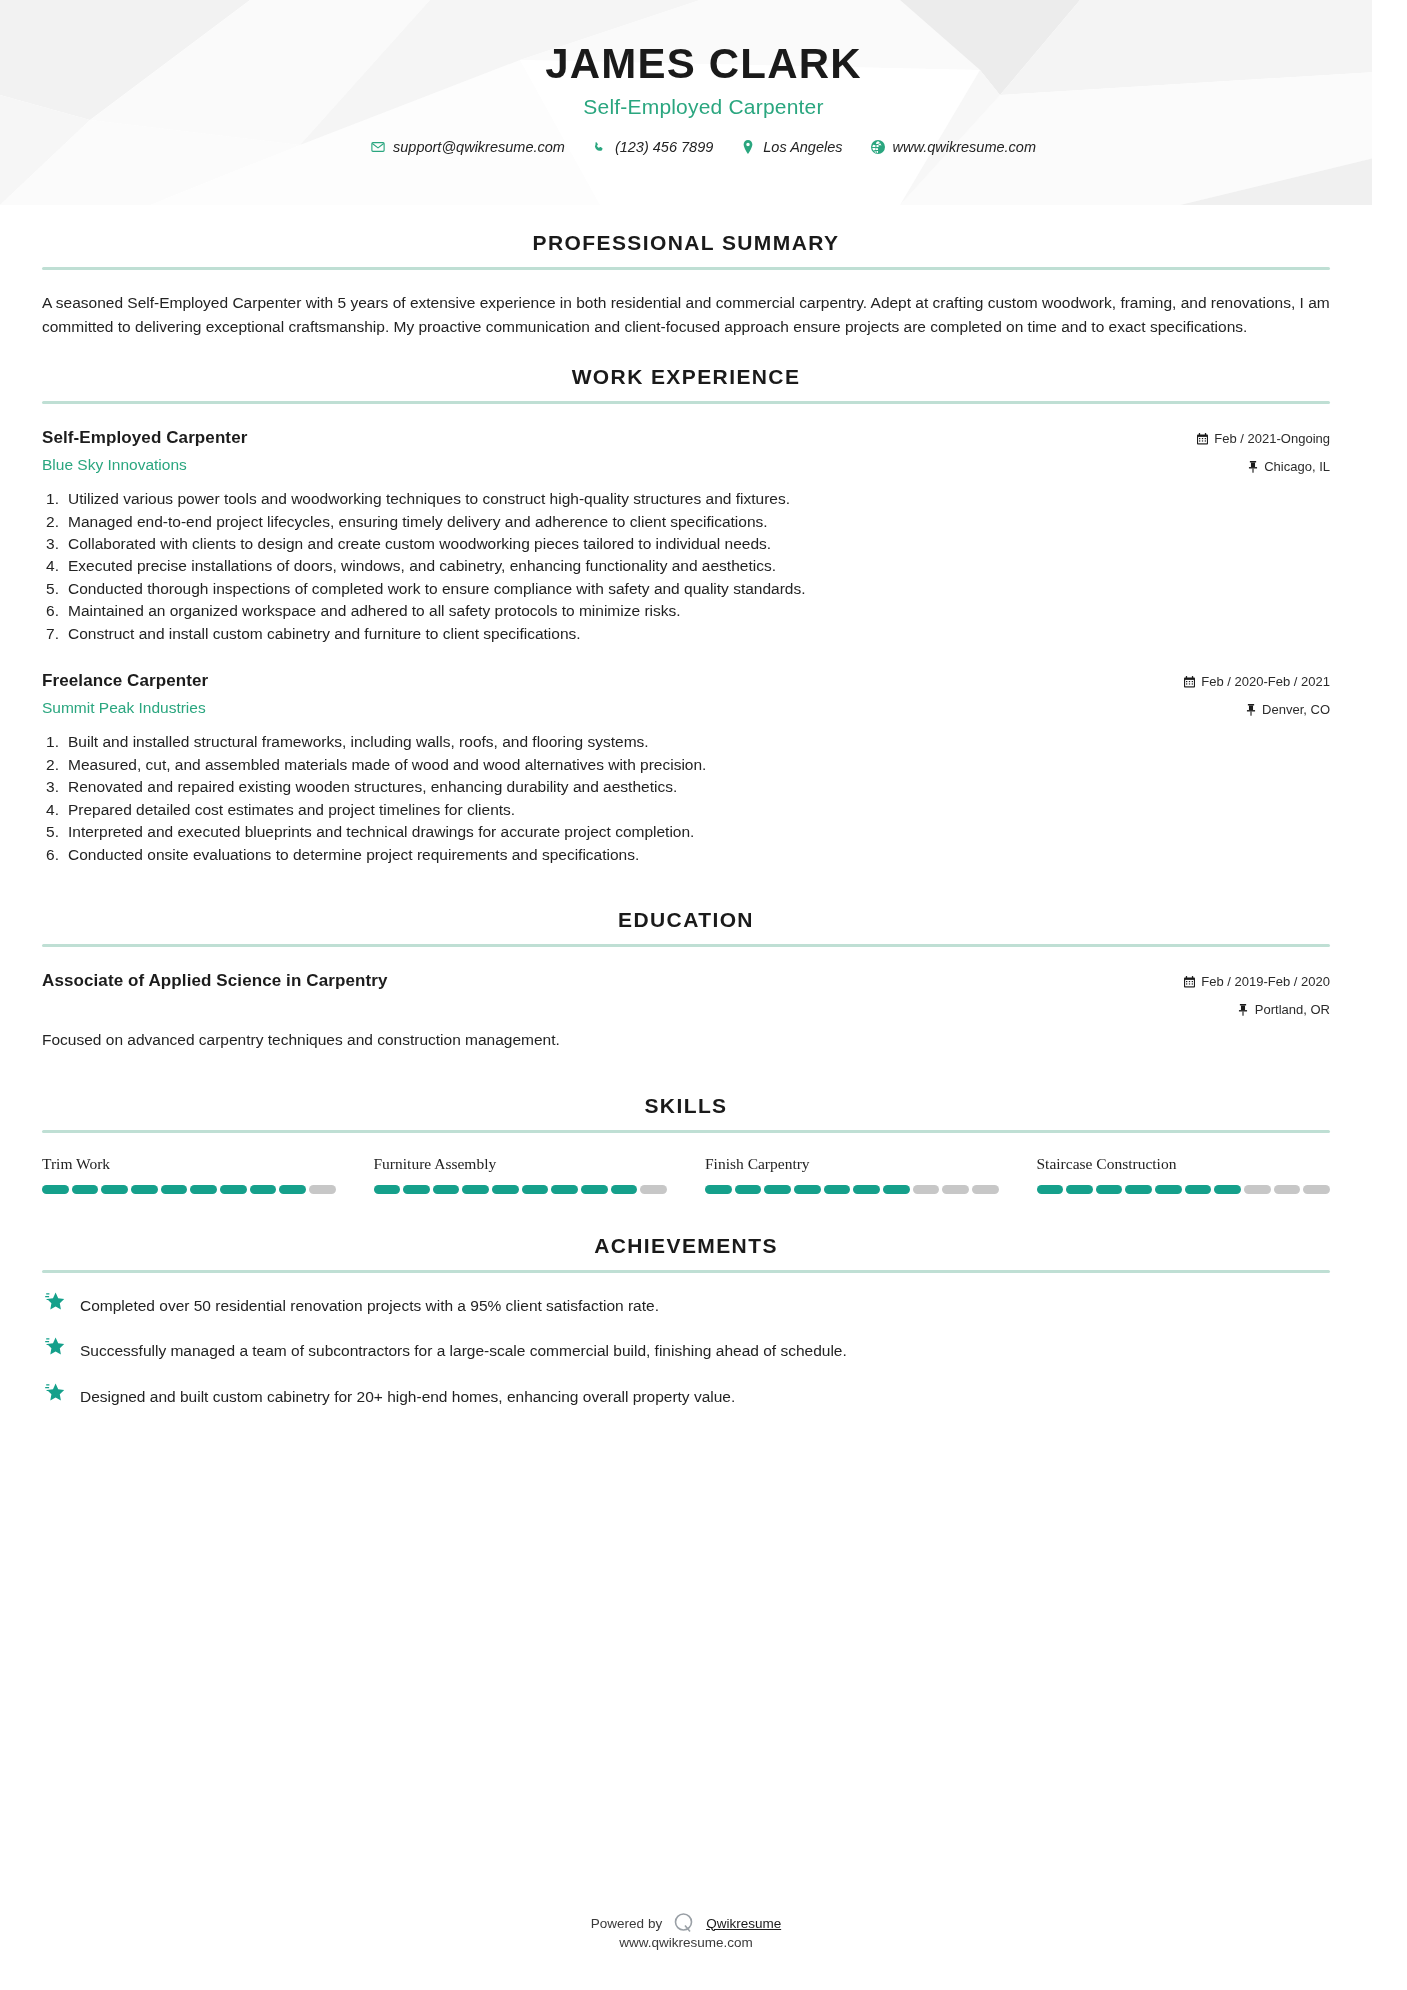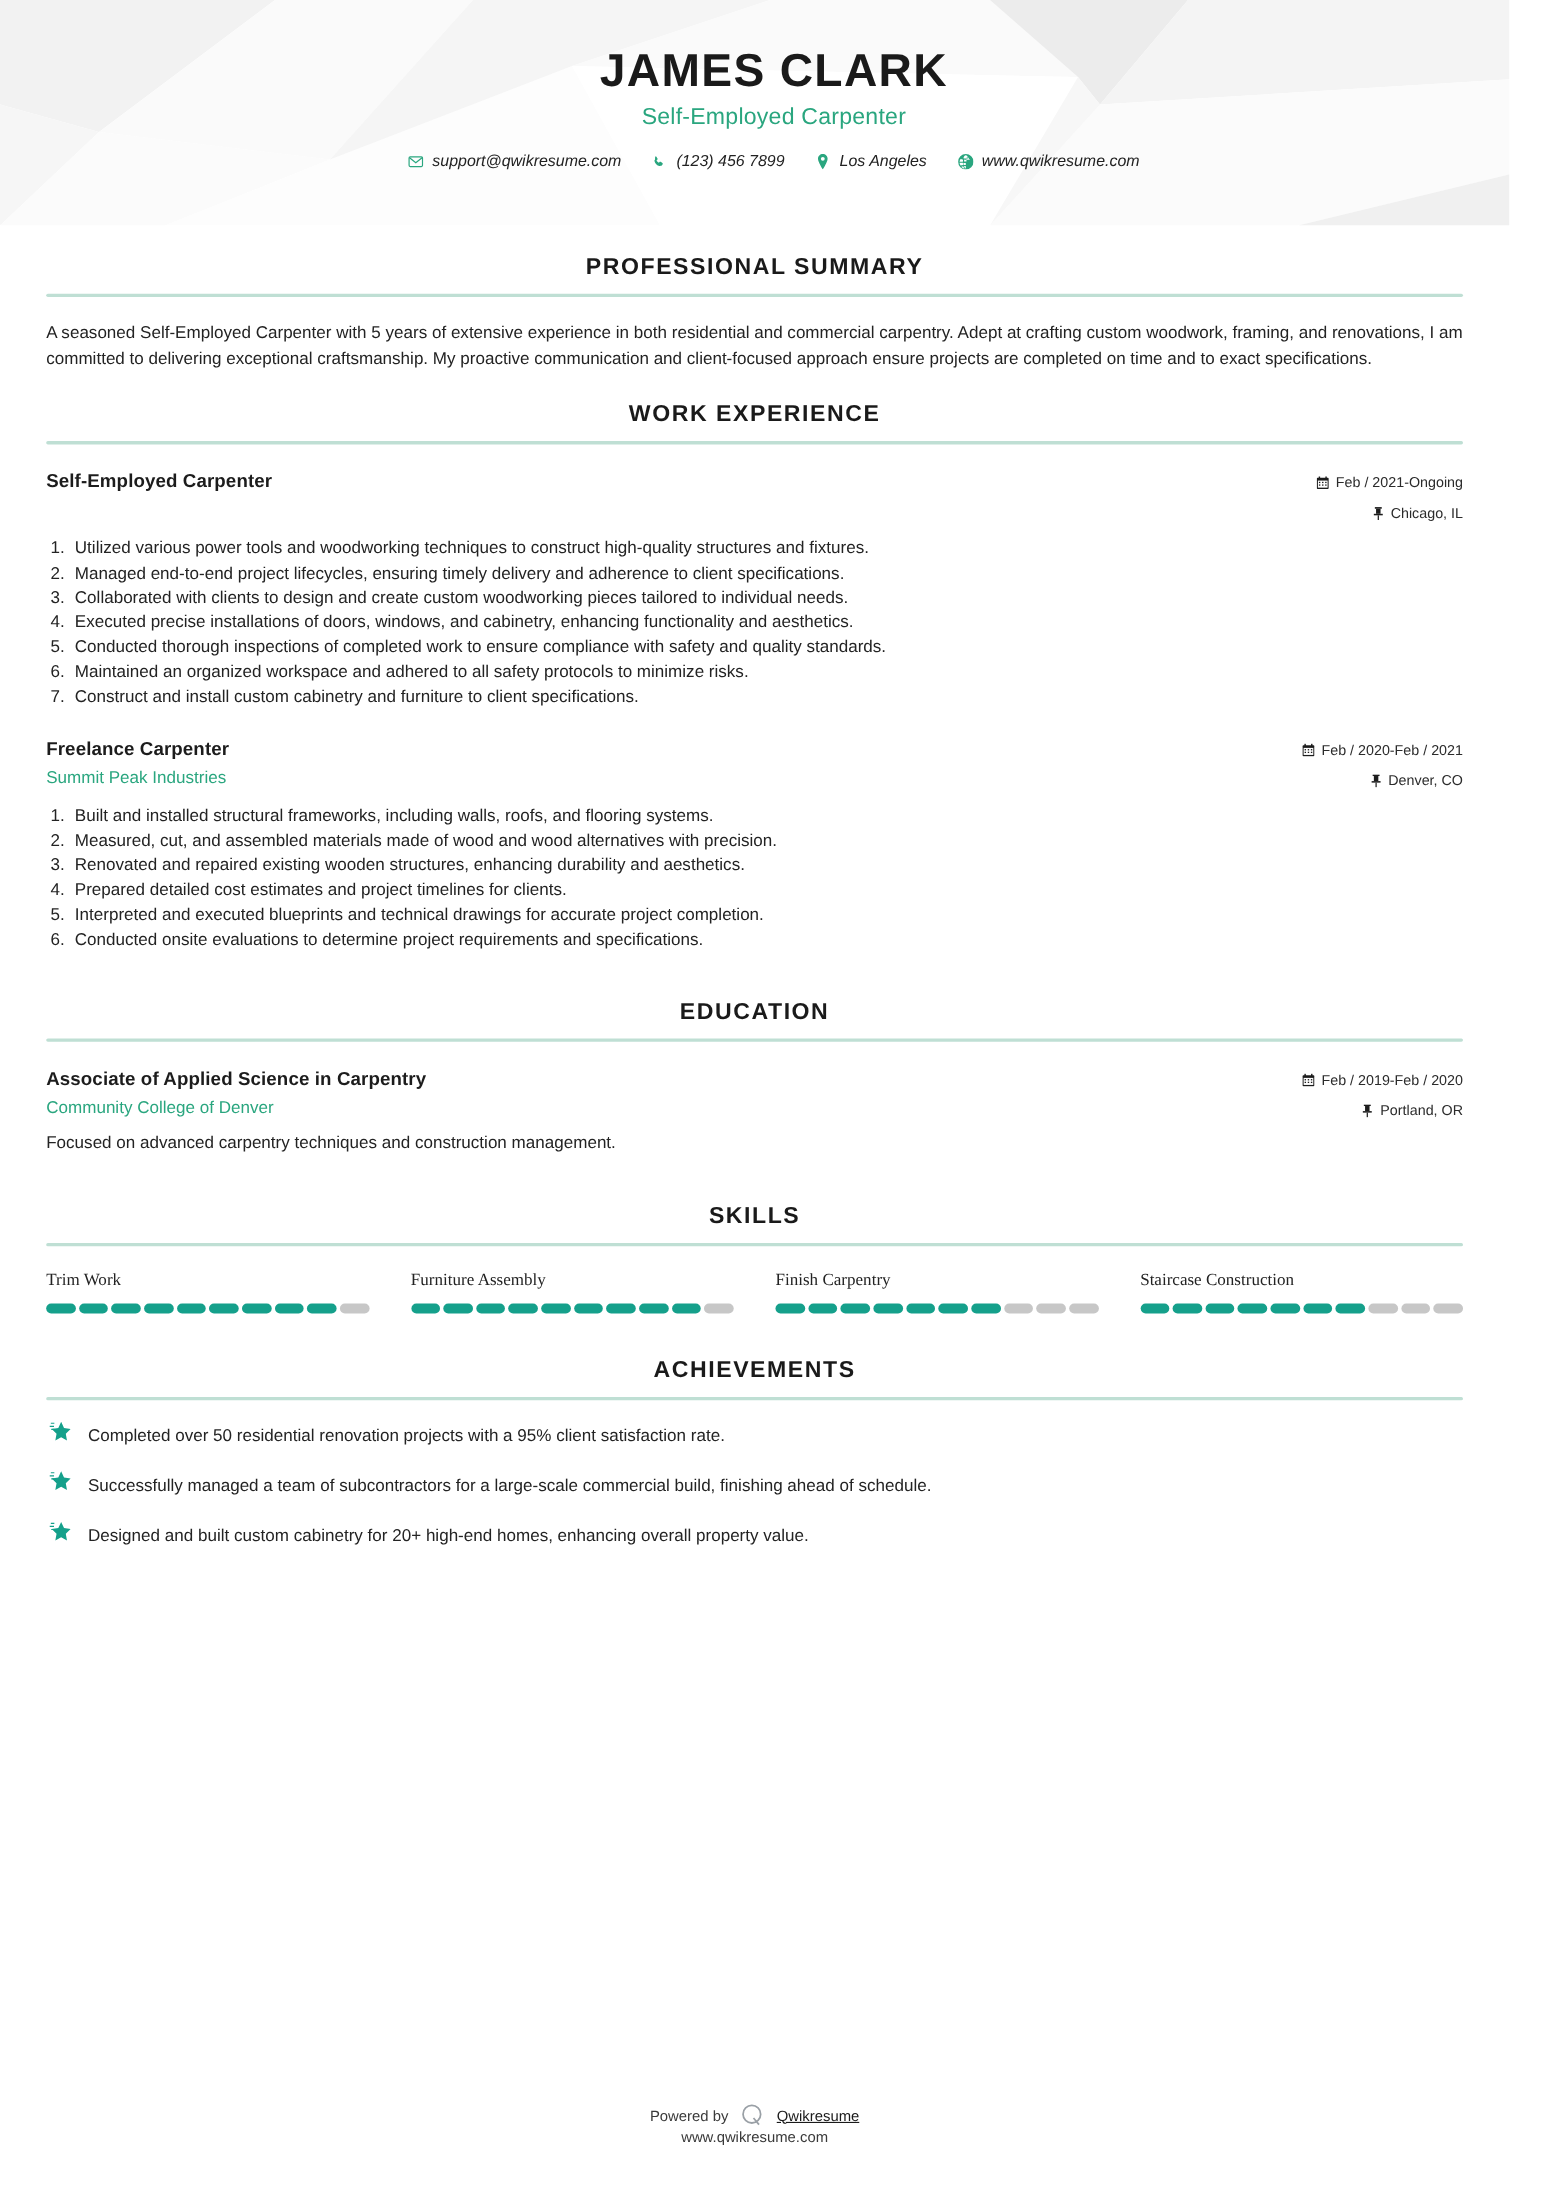--- a/index.html
+++ b/index.html
@@ -341,20 +341,21 @@
     </div>
 
     <div class="section">
       <div class="section-title">WORK EXPERIENCE</div>
       <div class="section-rule"></div>
 
       <div class="entry">
         <div class="entry-head">
           <div class="entry-left">
             <div class="entry-title">Self-Employed Carpenter</div>
+            <div class="entry-org">Blue Sky Innovations</div>
           </div>
           <div class="entry-right">
             <div class="meta-line">
               <span class="m-icon">
                 <svg width="11" height="12" viewBox="0 0 12 13" fill="currentColor">
                   <rect x="0" y="1.5" width="12" height="11" rx="1"></rect>
                   <rect x="1.2" y="4.2" width="9.6" height="7" fill="#ffffff"></rect>
                   <rect x="2" y="0" width="1.4" height="3"></rect>
                   <rect x="8.6" y="0" width="1.4" height="3"></rect>
                   <rect x="2.2" y="5.4" width="1.4" height="1.3"></rect>
@@ -440,21 +441,20 @@
     </div>
 
     <div class="section" style="margin-top:42px;">
       <div class="section-title">EDUCATION</div>
       <div class="section-rule"></div>
 
       <div class="entry">
         <div class="entry-head">
           <div class="entry-left">
             <div class="entry-title">Associate of Applied Science in Carpentry</div>
-            <div class="entry-org">Community College of Denver</div>
           </div>
           <div class="entry-right">
             <div class="meta-line">
               <span class="m-icon">
                 <svg width="11" height="12" viewBox="0 0 12 13" fill="currentColor">
                   <rect x="0" y="1.5" width="12" height="11" rx="1"></rect>
                   <rect x="1.2" y="4.2" width="9.6" height="7" fill="#ffffff"></rect>
                   <rect x="2" y="0" width="1.4" height="3"></rect>
                   <rect x="8.6" y="0" width="1.4" height="3"></rect>
                   <rect x="2.2" y="5.4" width="1.4" height="1.3"></rect>

